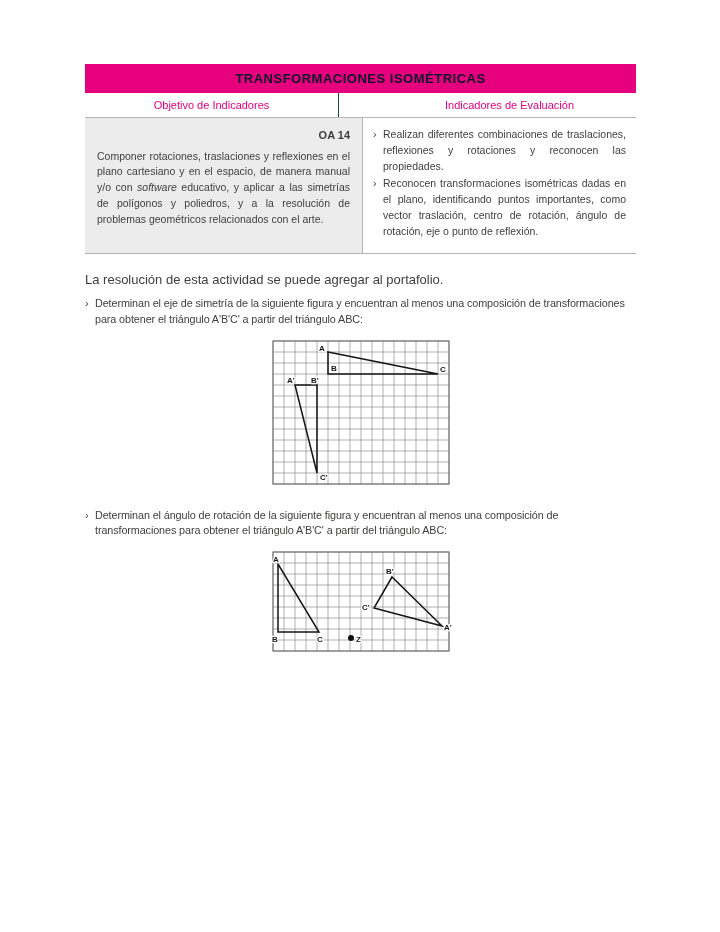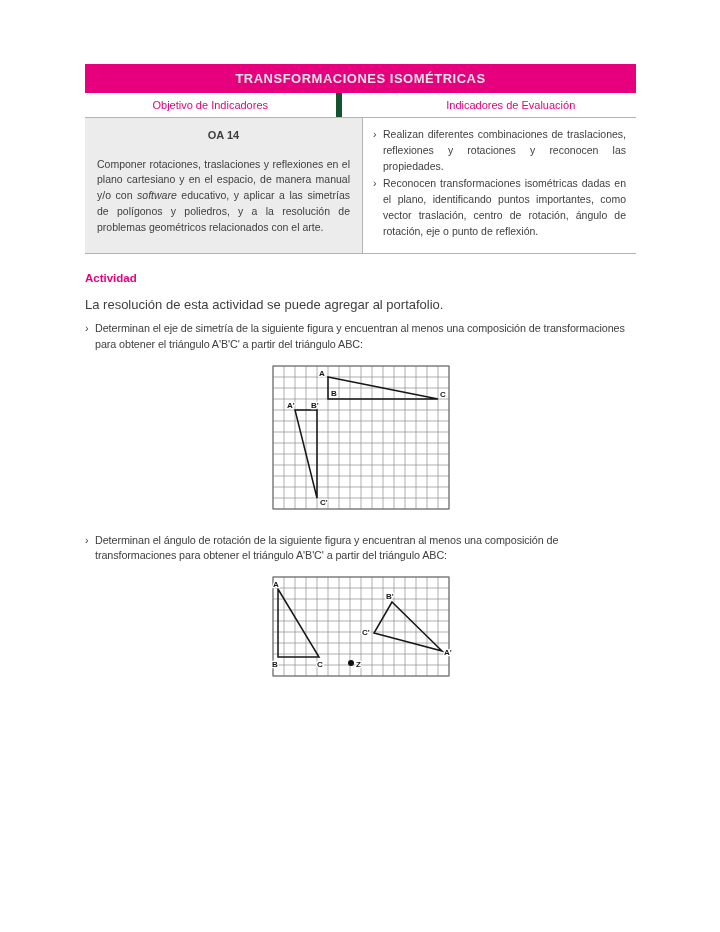--- a/index.html
+++ b/index.html
@@ -5,31 +5,31 @@
   html,body{margin:0;padding:0;}
   body{
     width:720px;height:932px;background:#ffffff;position:relative;
     font-family:"Liberation Sans",sans-serif;color:#3e3e3d;
     -webkit-font-smoothing:antialiased;
   }
   .doc{position:absolute;left:85px;top:64px;width:551px;}
   
   .tbl{border-bottom:1px solid #b3b3b3;}
   .title-bar{
-    background:#E6007E;color:#e5e5e5;font-weight:bold;font-size:13px;
+    background:#E6007E;color:#0f172a;font-weight:bold;font-size:13px;
     text-align:center;letter-spacing:.5px;padding:7px 8px;
   }
   .head-row{display:flex;border-bottom:1px solid #b3b3b3;}
   .head-cell{flex:1;color:#E6007E;font-size:11px;text-align:center;padding:6px 4px;}
-  .head-cell.rgt{border-left:6px solid #14532d;padding-left:48px;}
+  .head-cell.rgt{border-left:1px solid #14532d;padding-left:48px;}
   .body-row{display:flex;align-items:stretch;min-height:119px;}
   .cell{font-size:10.5px;line-height:1.5;text-align:justify;}
   .cell.lft{width:50%;background:#ECECED;padding:9px 12px 12px;}
   .cell.rgt{width:50%;padding:9px 10px 12px;border-left:1px solid #b3b3b3;background:#ffffff;}
-  .oa-code{font-weight:bold;font-size:11px;text-align:center;margin-bottom:13px;}
+  .oa-code{font-weight:bold;font-size:11px;text-align:right;margin-bottom:5px;}
   .ind{display:flex;margin-bottom:2px;}
   .mk{width:10px;flex:none;}
   
   .activity{margin-top:18px;}
   .act-title{color:#E6007E;font-weight:bold;font-size:11.5px;}
   .act-p{font-size:13px;margin-top:13px;}
   .act-p2{font-size:10.8px;margin-top:9px;}
   .blt{display:flex;font-size:10.8px;line-height:1.45;margin-top:9px;letter-spacing:-0.1px;}
   .blt.second{margin-top:24px;}
   
@@ -68,21 +68,20 @@
         </div>
         <div class="ind">
           <span class="mk">›</span>
           <span>Reconocen transformaciones isométricas dadas en el plano, identificando puntos importantes, como vector traslación, centro de rotación, ángulo de rotación, eje o punto de reflexión.</span>
         </div>
       </div>
     </div>
   </div>
 
   <div class="activity">
-    <div class="act-title">Actividad</div>
     <div class="act-p">La resolución de esta actividad se puede agregar al portafolio.</div>
 
     <div class="blt">
       <span class="mk">›</span>
       <span>Determinan el eje de simetría de la siguiente figura y encuentran al menos una composición de transformaciones para obtener el triángulo A'B'C' a partir del triángulo ABC:</span>
     </div>
 
     <svg class="fig" width="176" height="143" viewBox="0 0 176 143">
       <g class="gridlines">
           <line x1="0" y1="0" x2="0" y2="143"></line>

